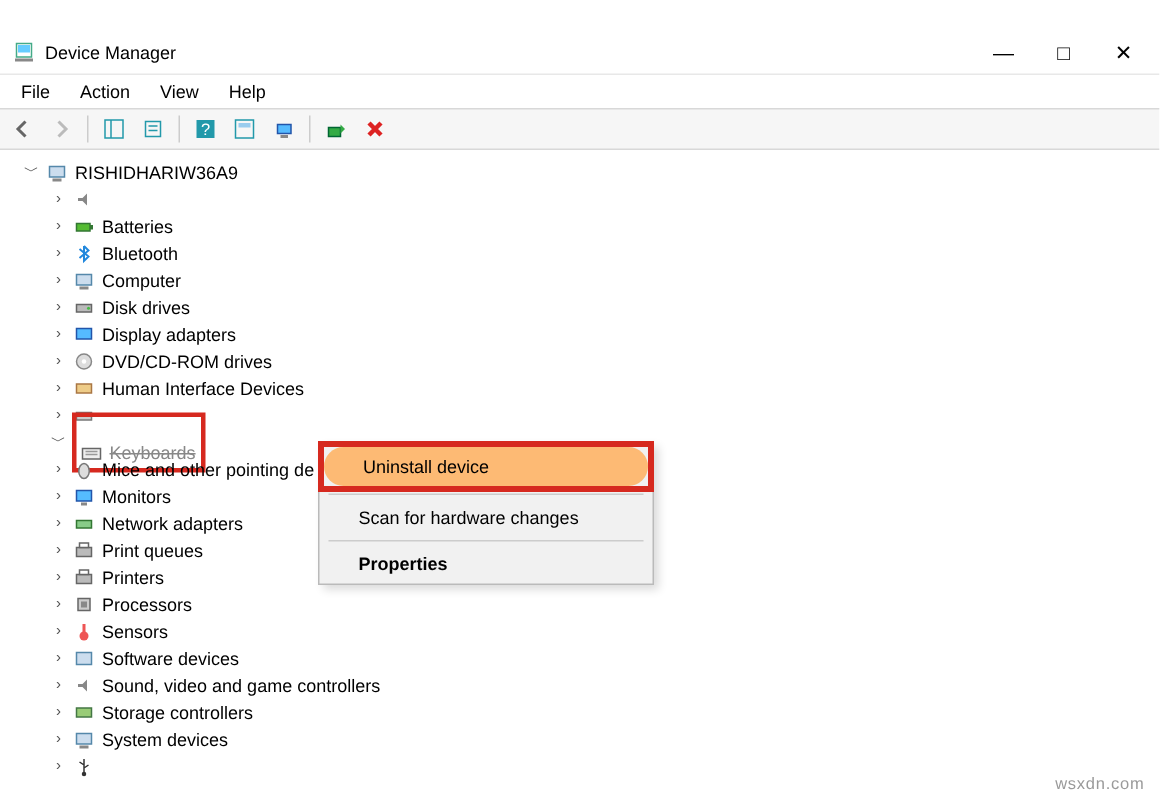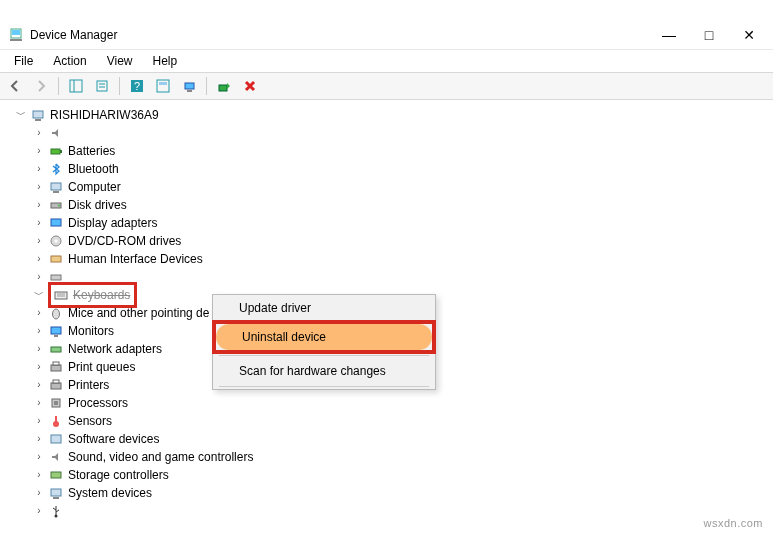--- a/index.html
+++ b/index.html
@@ -62,21 +62,21 @@
   .dev-icon {
     width: 16px; height: 16px; margin-right: 4px; display: flex; align-items: center; justify-content: center;
     font-size: 12px;
   }
   .node-label { }
   .indent-1 { padding-left: 10px; }
   .indent-2 { padding-left: 28px; }
   .indent-3 { padding-left: 46px; }
   .highlight-red {
     border: 3px solid #d6291f;
-    padding: 1px 4px 1px 2px;
+    padding: 15px 4px 1px 2px;
     display: inline-flex;
     align-items: center;
   }
   .selected-label {
     background: #cde6f7;
     border: 1px solid #3399ff;
     padding: 0 2px;
   }
   .ctx {
     position: absolute;
@@ -410,22 +410,22 @@
       <span class="dev-icon">
         <svg width="14" height="14">
           <path d="M7 2 L7 12 M7 6 L4 4 M7 8 L10 6" stroke="#333" fill="none"></path>
           <circle cx="7" cy="12" r="1.5" fill="#333"></circle>
         </svg>
       </span>
     </div>
 </div>
 
 <div class="ctx">
-  <div class="ctx-item">Update driver</div>
   <div class="ctx-row-red">
     <div class="ctx-item highlight">Uninstall device</div>
   </div>
   <div class="ctx-sep"></div>
   <div class="ctx-item">Scan for hardware changes</div>
   <div class="ctx-sep"></div>
+  <div class="ctx-item bold">Properties</div>
 </div>
 
 <div class="watermark">wsxdn.com</div>
 
 </body></html>

